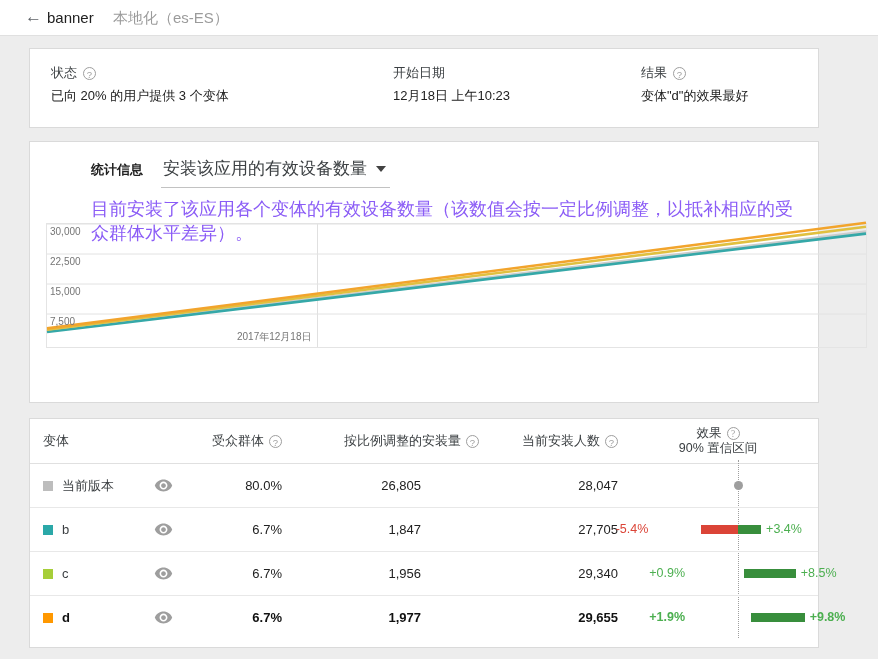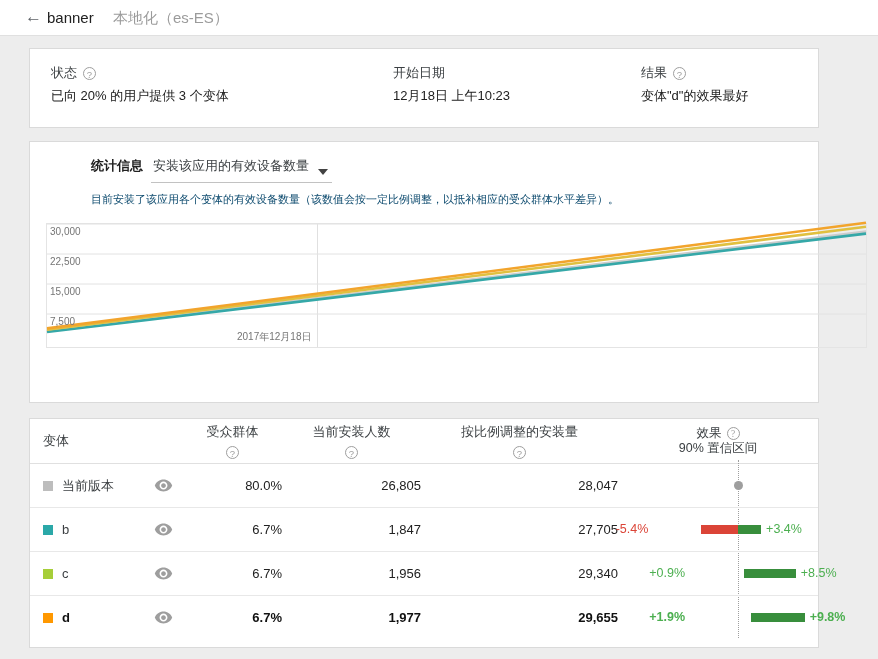--- a/index.html
+++ b/index.html
@@ -22,24 +22,24 @@
   .scol1{width:342px;} .scol2{width:248px;} .scol3{flex:1;}
   .slabel{font-size:13px;color:#3c4043;display:flex;align-items:center;gap:6px;}
   .svalue{font-size:13px;color:#212121;margin-top:5px;}
   .help{display:inline-block;width:13px;height:13px;border:1px solid #9e9e9e;border-radius:50%;
         color:#9e9e9e;font-size:9.5px;line-height:13px;text-align:center;box-sizing:border-box;cursor:pointer;}
   .help::after{content:"?";}
   
   #chart-card{top:141px;height:262px;padding-left:48px;}
   .chart-head{padding:15px 0 0 13px;display:flex;align-items:baseline;}
   .chart-title{font-size:13px;font-weight:bold;color:#212121;}
-  .metric-dd{margin-left:8px;padding:0 4px 7px 2px;border-bottom:1px solid #c2c2c2;
-             font-size:13px;color:#3c4043;display:inline-flex;align-items:flex-end;gap:9px;cursor:pointer;}
+  .metric-dd{margin-left:18px;padding:0 4px 7px 2px;border-bottom:1px solid #c2c2c2;
+             font-size:17px;color:#3c4043;display:inline-flex;align-items:center;gap:9px;cursor:pointer;}
   .caret{width:0;height:0;border-left:5px solid transparent;border-right:5px solid transparent;border-top:6px solid #424242;}
-  .chart-desc{margin:9px 8px 0 13px;font-size:11px;color:#0c4a6e;}
+  .chart-desc{margin:9px 8px 0 13px;font-size:18px;color:#8b5cf6;}
   #plot{position:absolute;left:16px;top:81px;width:819px;height:123px;border:1px solid #e4e4e4;}
   #plot svg{position:absolute;left:0;top:0;overflow:visible;}
   .ytick{position:absolute;left:3px;font-size:10px;color:#757575;}
   .xtick{position:absolute;left:190px;top:106px;font-size:10px;color:#757575;}
   .vgrid{position:absolute;left:270px;top:0;height:123px;border-left:1px solid #e0e0e0;}
   
   #table-card{top:418px;height:230px;}
   .zero-line{position:absolute;left:708px;top:41px;height:178px;border-left:1px dotted #9e9e9e;}
   .thead{display:flex;height:44px;align-items:center;border-bottom:1px solid #e0e0e0;font-size:13px;color:#3c4043;}
   .trow{display:flex;height:43px;align-items:center;font-size:13px;color:#212121;border-bottom:1px solid #e8e8e8;position:relative;}
@@ -47,21 +47,21 @@
   .trow.bold .cell, .trow.bold .vname{font-weight:bold;color:#111;}
   .cell{box-sizing:border-box;}
   .c-variant{width:113px;padding-left:13px;display:flex;align-items:center;}
   .c-eye{width:40px;text-align:center;}
   .c-aud{width:99px;text-align:right;}
   .c-inst{width:139px;text-align:right;}
   .c-adj{width:197px;text-align:right;}
   .c-eff{flex:1;position:relative;height:100%;}
   .hdr-eff{flex:1;text-align:center;line-height:15px;font-size:12.5px;}
   .hdr-eff .l1{display:flex;justify-content:center;align-items:center;gap:5px;font-family:Liberation Serif, serif;}
-  .c-aud.hdr,.c-inst.hdr,.c-adj.hdr{display:flex;justify-content:flex-end;align-items:center;gap:5px;flex-direction:column;}
+  .c-aud.hdr,.c-inst.hdr,.c-adj.hdr{display:flex;justify-content:flex-end;align-items:center;gap:5px;}
   .sq{width:10px;height:10px;margin-right:9px;flex:none;}
   .vname{color:#3c4043;}
   .eye{width:19px;height:19px;fill:#9e9e9e;vertical-align:middle;cursor:pointer;}
   .ci-bar{position:absolute;top:17px;height:9px;}
   .ci-label{position:absolute;top:14px;font-size:12.5px;white-space:nowrap;}
   .ci-dot{position:absolute;width:9px;height:9px;border-radius:50%;background:#9e9e9e;top:17px;}
   .neg{color:#db4437;} .pos{color:#4caf50;}
 </style>
 </head>
 <body>
@@ -126,26 +126,26 @@
 
 <div class="card" id="table-card">
   <div class="zero-line"></div>
   <div class="thead">
     <div class="cell c-variant">变体</div>
     <div class="cell c-eye"></div>
     <div class="cell c-aud hdr">
       <span>受众群体</span>
       <span class="help"></span>
     </div>
+    <div class="cell c-adj hdr">
+      <span>按比例调整的安装量</span>
+      <span class="help"></span>
+    </div>
     <div class="cell c-inst hdr">
       <span>当前安装人数</span>
-      <span class="help"></span>
-    </div>
-    <div class="cell c-adj hdr">
-      <span>按比例调整的安装量</span>
       <span class="help"></span>
     </div>
     <div class="hdr-eff">
       <div class="l1">
         <span>效果</span>
         <span class="help"></span>
       </div>
       <div>90% 置信区间</div>
     </div>
   </div>

